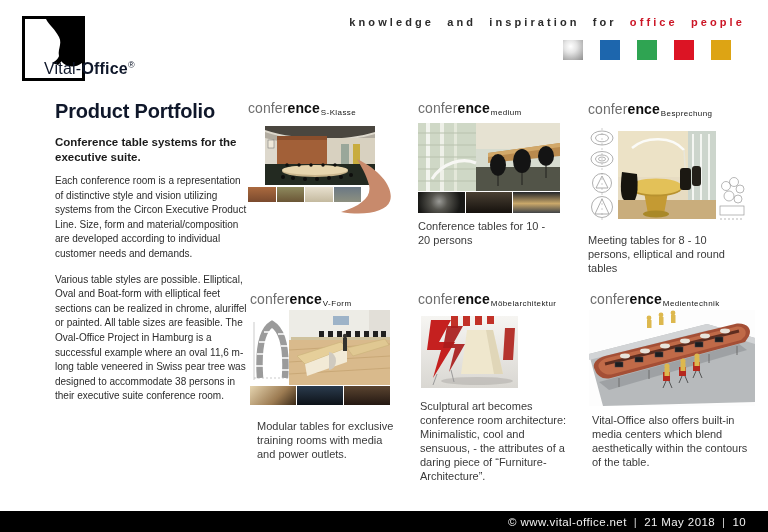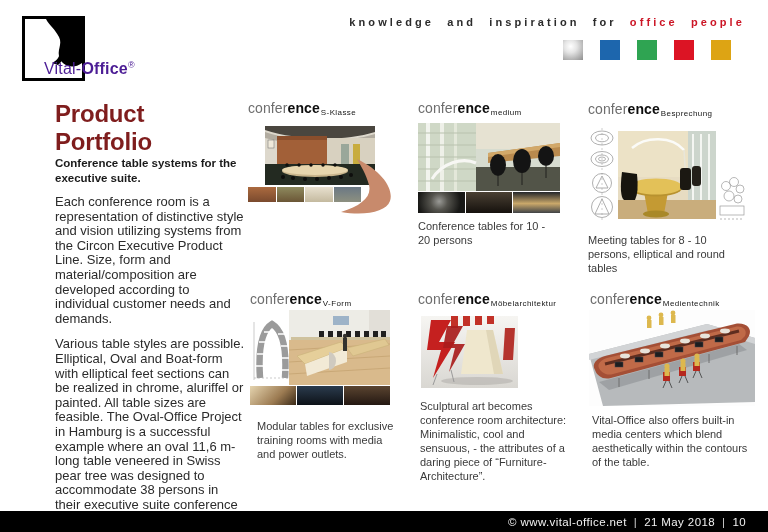--- a/index.html
+++ b/index.html
@@ -4,34 +4,34 @@
 <style>
   * { margin:0; padding:0; box-sizing:border-box; }
   html,body { background:#fff; }
   #page {
     position:relative; width:768px; height:532px; background:#ffffff;
     font-family:"Liberation Sans", sans-serif; overflow:hidden;
   }
   
   .logo { position:absolute; left:22px; top:16px; width:130px; height:70px; }
   .logo svg { position:absolute; left:0; top:0; }
-  .logo-text { position:absolute; left:22px; top:44px; font-size:16px; color:#4c1d95; white-space:nowrap; letter-spacing:0.2px; }
+  .logo-text { position:absolute; left:22px; top:44px; font-size:16px; color:#0f172a; white-space:nowrap; letter-spacing:0.2px; }
   .logo-text b { font-weight:bold; }
   .logo-text sup { font-size:9px; }
   .tagline { position:absolute; top:16px; right:23px; font-size:11px; font-weight:bold;
              letter-spacing:3.1px; word-spacing:7px; color:#2b2b2b; white-space:nowrap; }
   .tagline .red { }
   .chips { position:absolute; top:40px; left:563px; display:flex; gap:17px; }
   .chip { width:20px; height:20px; display:inline-block; }
   .chip.silver { background:radial-gradient(circle at 38% 32%, #ffffff 0%, #e4e4e4 35%, #8d8d8d 100%); }
   
   .leftcol { position:absolute; left:55px; top:100px; width:192px; color:#2b2b2b; }
-  .leftcol h1 { font-size:24px; font-weight:bold; color:#7f1d1d; letter-spacing:-0.2px; }
+  .leftcol h1 { font-size:20px; font-weight:bold; color:#0f172a; margin-bottom:12px; letter-spacing:-0.2px; }
   .leftcol .lead { font-size:11.5px; font-weight:bold; line-height:14.5px; margin-bottom:10px; color:#1a1a1a; }
-  .leftcol p.body { font-size:13px; line-height:14.6px; margin-bottom:11px; }
+  .leftcol p.body { font-size:10px; line-height:14.6px; margin-bottom:11px; }
   
   .th { position:absolute; font-size:14px; color:#6e6e6e; white-space:nowrap; letter-spacing:0.1px; }
   .th b { color:#0d0d0d; font-weight:bold; }
   .th .sub { font-size:8px; color:#161616; position:relative; top:2px; margin-left:1px; letter-spacing:0.4px; }
   .cap { position:absolute; font-size:11px; line-height:14px; color:#3a3a3a; }
   .art { position:absolute; }
   .strip { position:absolute; display:flex; gap:1px; }
   .strip .cell { height:100%; flex:1; }
   
   .s1a { background:linear-gradient(180deg,#ab6a3f,#7a4a2e); }

